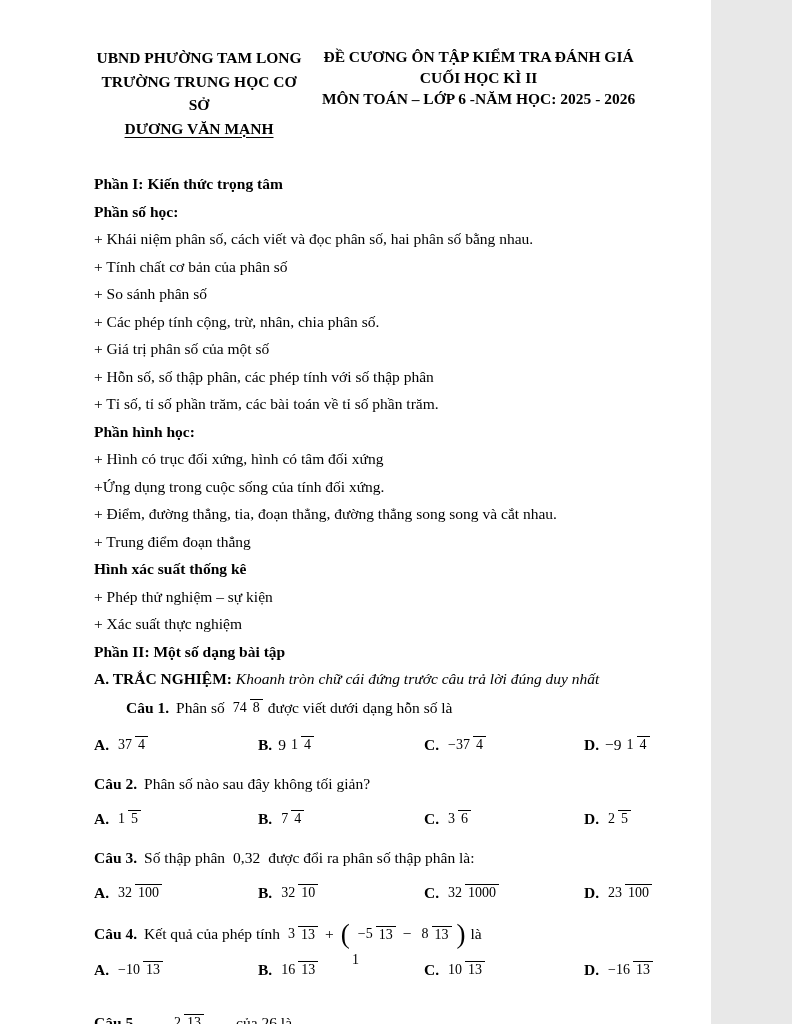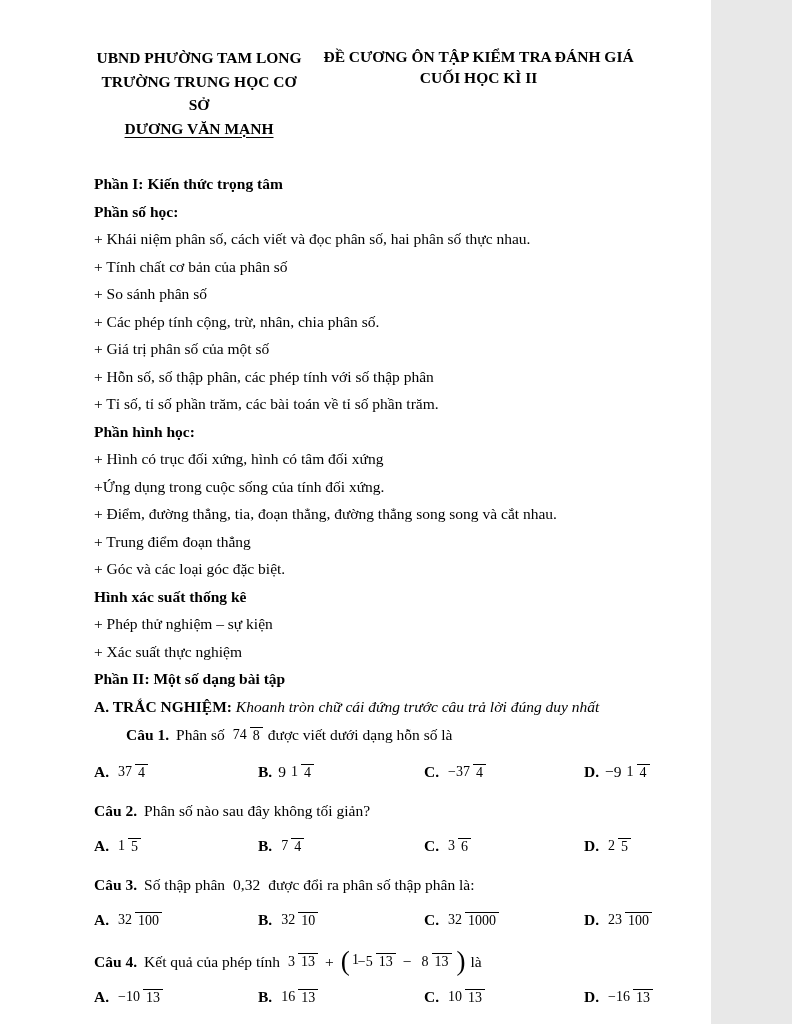--- a/index.html
+++ b/index.html
@@ -47,41 +47,41 @@
 
   <header class="header">
     <div class="header-left">
       <div>UBND PHƯỜNG TAM LONG</div>
       <div>TRƯỜNG TRUNG HỌC CƠ SỞ</div>
       <div class="underlined">DƯƠNG VĂN MẠNH</div>
     </div>
     <div class="header-right">
       <div>ĐỀ CƯƠNG ÔN TẬP KIỂM TRA ĐÁNH GIÁ</div>
       <div>CUỐI HỌC KÌ II</div>
+      <div>MÔN TOÁN – LỚP 6 -NĂM HỌC: 2025 - 2026</div>
     </div>
   </header>
 
   <main>
 
     <section class="outline">
       <div class="line bold">Phần I: Kiến thức trọng tâm</div>
       <div class="line bold">Phần số học:</div>
-      <div class="line">+ Khái niệm phân số, cách viết và đọc phân số, hai phân số thực nhau.</div>
+      <div class="line">+ Khái niệm phân số, cách viết và đọc phân số, hai phân số bằng nhau.</div>
       <div class="line">+ Tính chất cơ bản của phân số</div>
       <div class="line">+ So sánh phân số</div>
       <div class="line">+ Các phép tính cộng, trừ, nhân, chia phân số.</div>
       <div class="line">+ Giá trị phân số của một số</div>
       <div class="line">+ Hỗn số, số thập phân, các phép tính với số thập phân</div>
       <div class="line">+ Tỉ số, tỉ số phần trăm, các bài toán về tỉ số phần trăm.</div>
       <div class="line bold">Phần hình học:</div>
       <div class="line">+ Hình có trục đối xứng, hình có tâm đối xứng</div>
       <div class="line">+Ứng dụng trong cuộc sống của tính đối xứng.</div>
       <div class="line">+ Điểm, đường thẳng, tia, đoạn thẳng, đường thẳng song song và cắt nhau.</div>
       <div class="line">+ Trung điểm đoạn thẳng</div>
-      <div class="line">+ Góc và các loại góc đặc biệt.</div>
       <div class="line bold">Hình xác suất thống kê</div>
       <div class="line">+ Phép thử nghiệm – sự kiện</div>
       <div class="line">+ Xác suất thực nghiệm</div>
       <div class="line bold">Phần II: Một số dạng bài tập</div>
       <div class="line"><span class="bold">A. TRẮC NGHIỆM:</span> <span class="italic">Khoanh tròn chữ cái đứng trước câu trả lời đúng duy nhất</span></div>
     </section>
 
     <section class="questions">
 
       <div class="qline q1">

